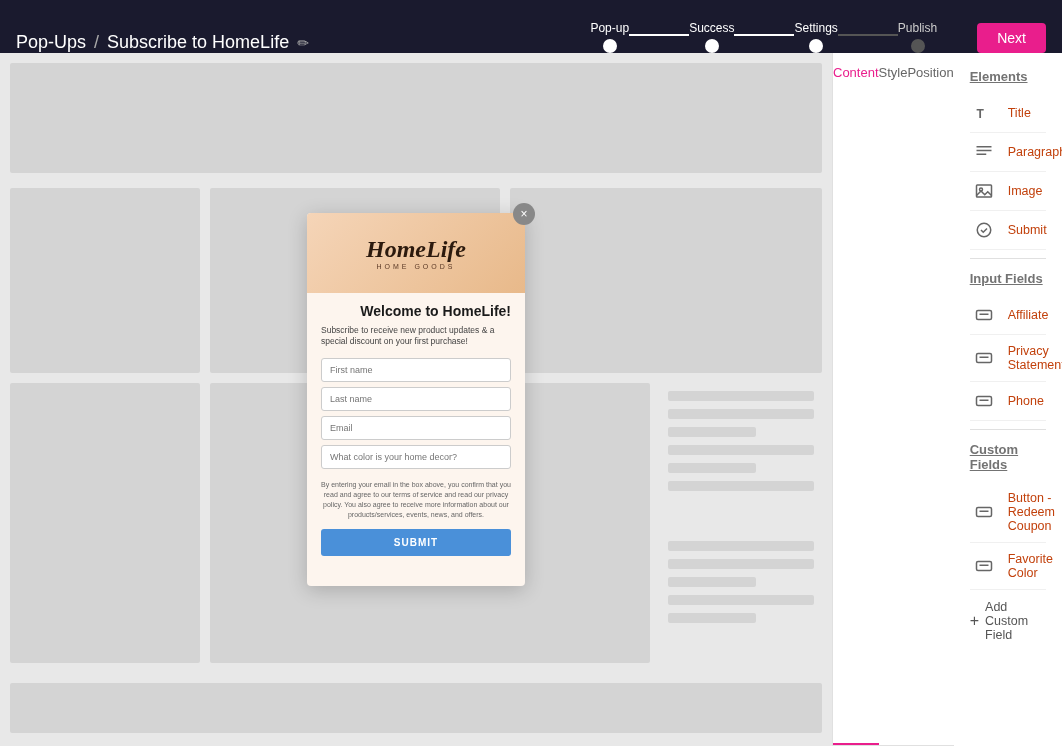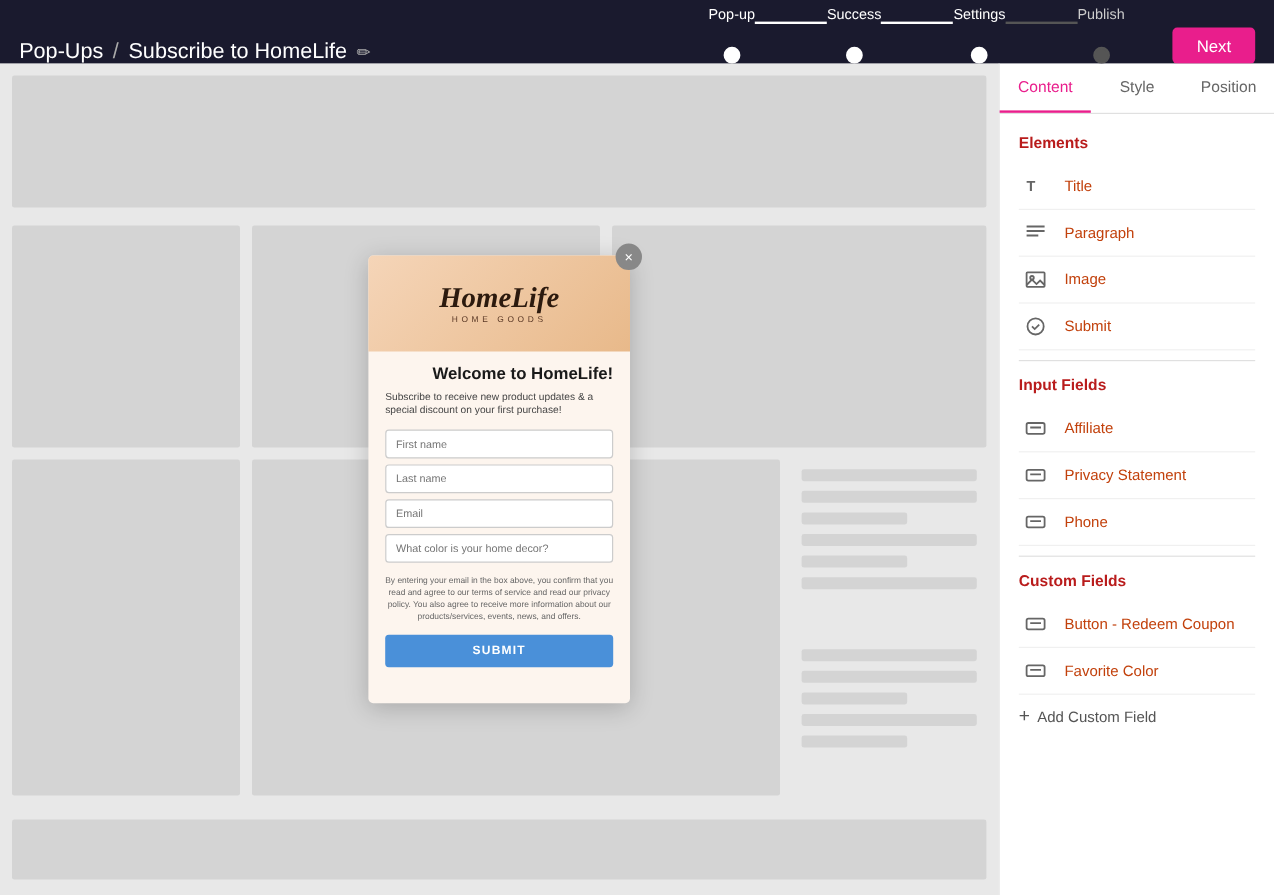--- a/index.html
+++ b/index.html
@@ -36,21 +36,21 @@
     }
     .step-item {
       display: flex;
       flex-direction: column;
       align-items: center;
       position: relative;
     }
     .step-label {
       color: #ccc;
       font-size: 12px;
-      margin-bottom: 20px;
+      margin-bottom: 4px;
     }
     .step-label.active { color: #fff; }
     .step-dot {
       width: 14px;
       height: 14px;
       border-radius: 50%;
       background: #555;
       border: 2px solid #555;
     }
     .step-dot.active { background: #fff; border-color: #fff; }
@@ -207,21 +207,21 @@
       letter-spacing: 1px;
       cursor: pointer;
     }
 
     
     .right-panel {
       width: 230px;
       background: #fff;
       border-left: 1px solid #e0e0e0;
       display: flex;
-      flex-direction: column;
+      flex-direction: row;
     }
 
     .panel-tabs {
       display: flex;
       border-bottom: 1px solid #e0e0e0;
     }
     .panel-tab {
       flex: 1;
       text-align: center;
       padding: 12px 0;
@@ -237,22 +237,23 @@
 
     .panel-content {
       flex: 1;
       overflow-y: auto;
       padding: 16px;
     }
 
     .section-title {
       font-size: 13px;
       font-weight: 600;
-      color: #b91c1c;
+      color: #737373;
       margin-bottom: 10px;
+      text-decoration: underline;
     }
 
     .element-item {
       display: flex;
       align-items: center;
       gap: 10px;
       padding: 9px 0;
       border-bottom: 1px solid #f0f0f0;
       cursor: pointer;
     }

